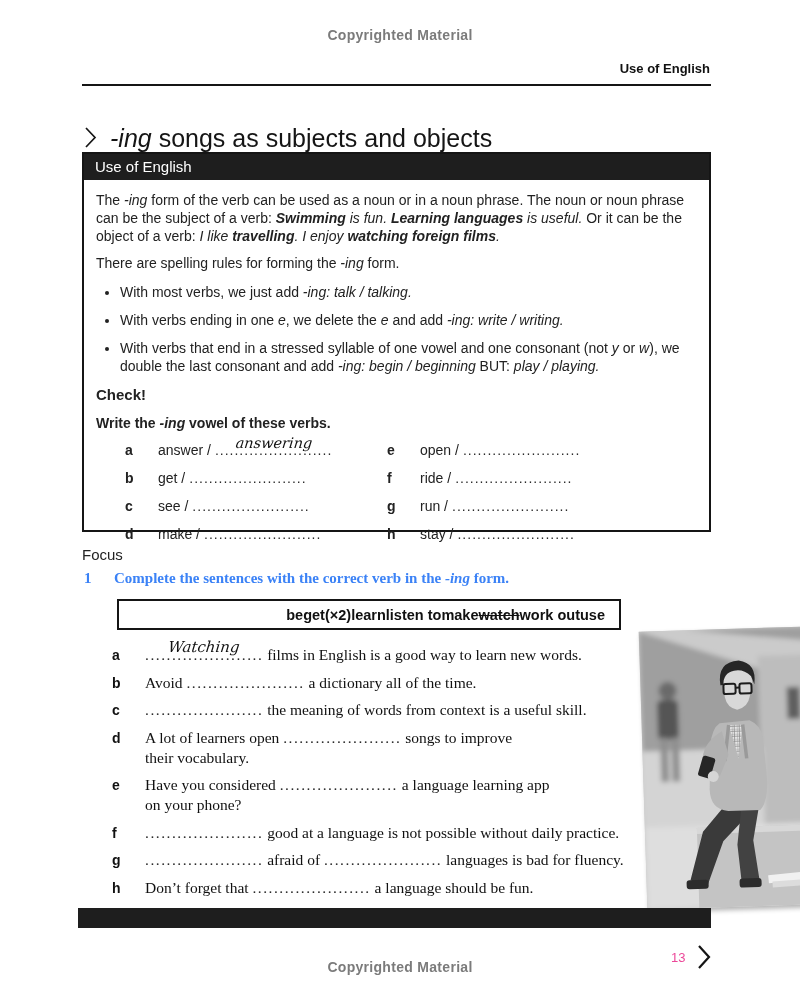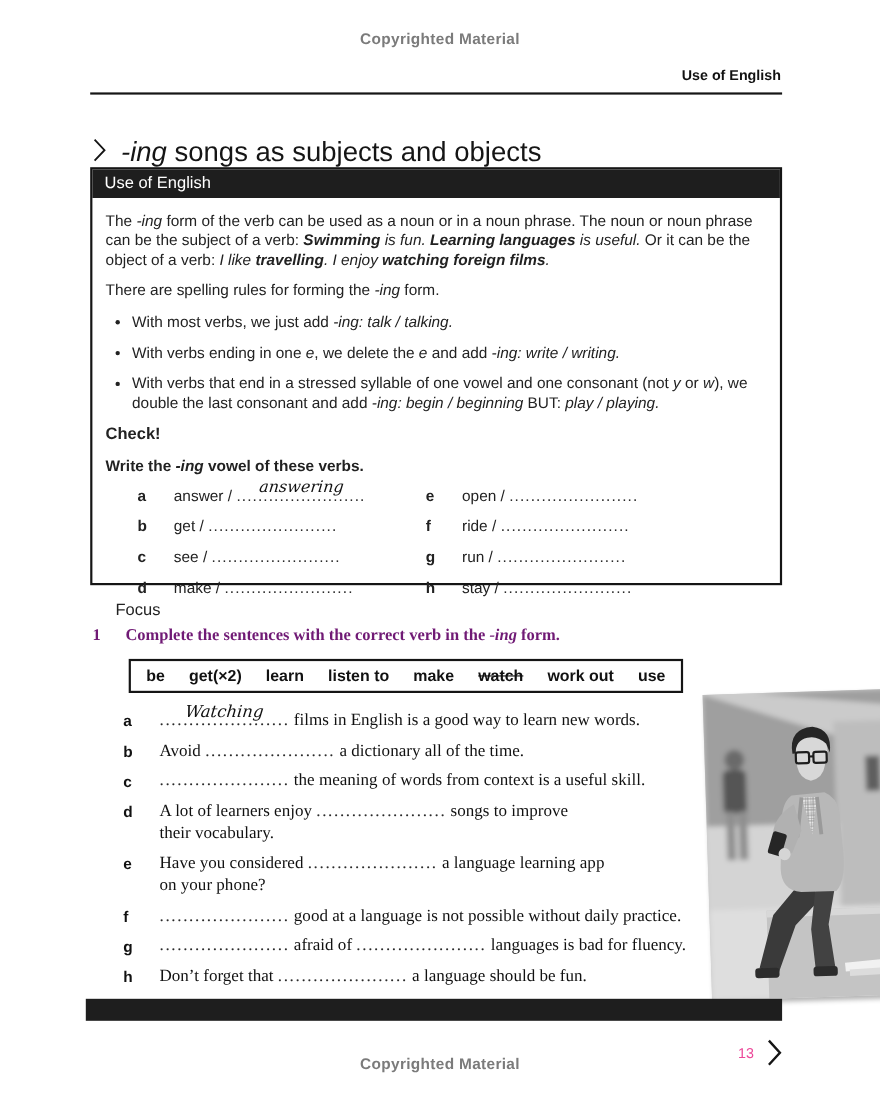--- a/index.html
+++ b/index.html
@@ -43,31 +43,31 @@
   .check-verb { margin-right:4px; white-space:nowrap; }
   .dots { letter-spacing:1px; color:#2a2a2a; }
 
   .blank-ans { position:relative; display:inline-block; }
   .hand {
     position:absolute; left:50%; top:-7px; transform:translateX(-50%) skewX(-6deg);
     font-family:"DejaVu Serif", serif; font-style:italic; font-size:14.5px;
     white-space:nowrap; color:#111;
   }
 
-  .focus-label { position:absolute; top:546px; left:82px; font-size:15px; color:#222;margin-left:23px; }
+  .focus-label { position:absolute; top:546px; left:82px; font-size:15px; color:#222; }
   .ex-head {
     position:absolute; top:570px; left:84px;
-    font-family:"Liberation Serif", serif; font-weight:bold; font-size:15px; color:#701a75;
+    font-family:"Liberation Serif", serif; font-weight:bold; font-size:15px; color:#3b82f6;
   }
   .ex-head .num { display:inline-block; width:30px; }
 
   .word-box {
     position:absolute; top:599px; left:117px; width:504px; height:31px;
     border:2px solid #151515; box-sizing:border-box;
-    display:flex; align-items:center; justify-content:space-between;
+    display:flex; align-items:center; justify-content:flex-end;
     padding:0 14px; font-weight:bold; font-size:14.5px; color:#111;
   }
   .word-box .word.used { text-decoration:line-through; }
 
   .exercise {
     position:absolute; top:645px; left:112px; width:545px;
     font-family:"Liberation Serif", serif; font-size:15.5px; color:#111;
   }
   .ex-item { display:flex; margin-bottom:7.5px; }
   .ex-letter {
@@ -200,21 +200,21 @@
     </div>
     <div class="ex-item">
       <span class="ex-letter">c</span>
       <span class="ex-body">
           <span class="ex-line"><span class="dots serif-dots">......................</span><span> the meaning of words from context is a useful skill.</span></span>
         </span>
     </div>
     <div class="ex-item">
       <span class="ex-letter">d</span>
       <span class="ex-body">
-        <span class="ex-line"><span>A lot of learners enjoy </span><span class="dots serif-dots">......................</span><span> songs to improve</span></span>
+        <span class="ex-line"><span>A lot of learners open </span><span class="dots serif-dots">......................</span><span> songs to improve</span></span>
         <span class="ex-line">their vocabulary.</span>
       </span>
     </div>
     <div class="ex-item">
       <span class="ex-letter">e</span>
       <span class="ex-body">
         <span class="ex-line"><span>Have you considered </span><span class="dots serif-dots">......................</span><span> a language learning app</span></span>
         <span class="ex-line">on your phone?</span>
       </span>
     </div>

